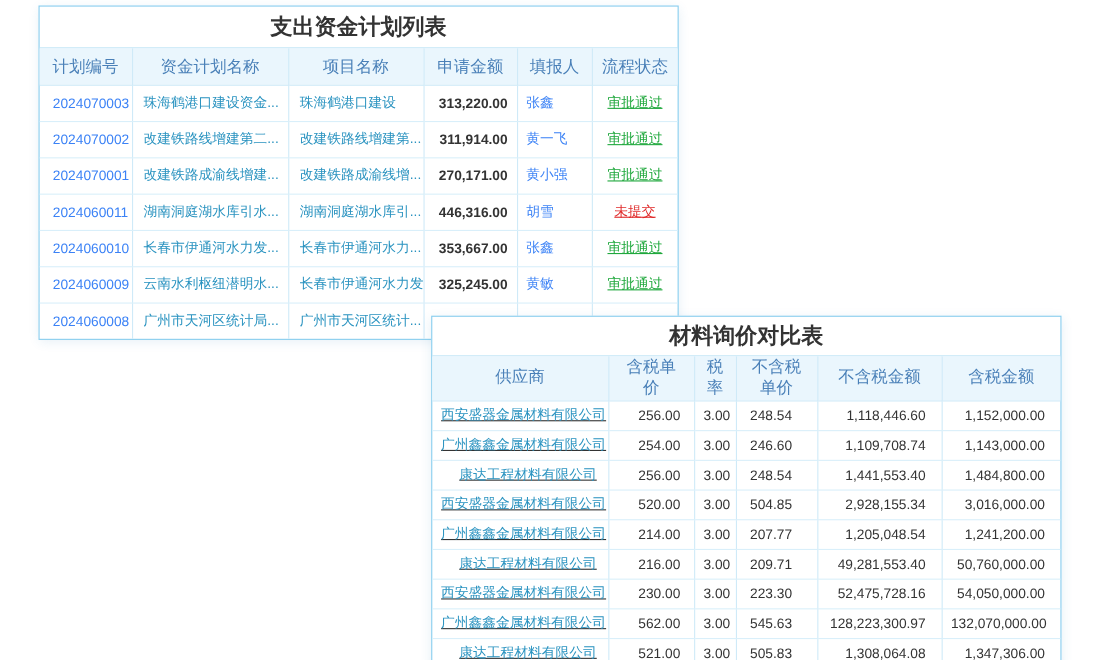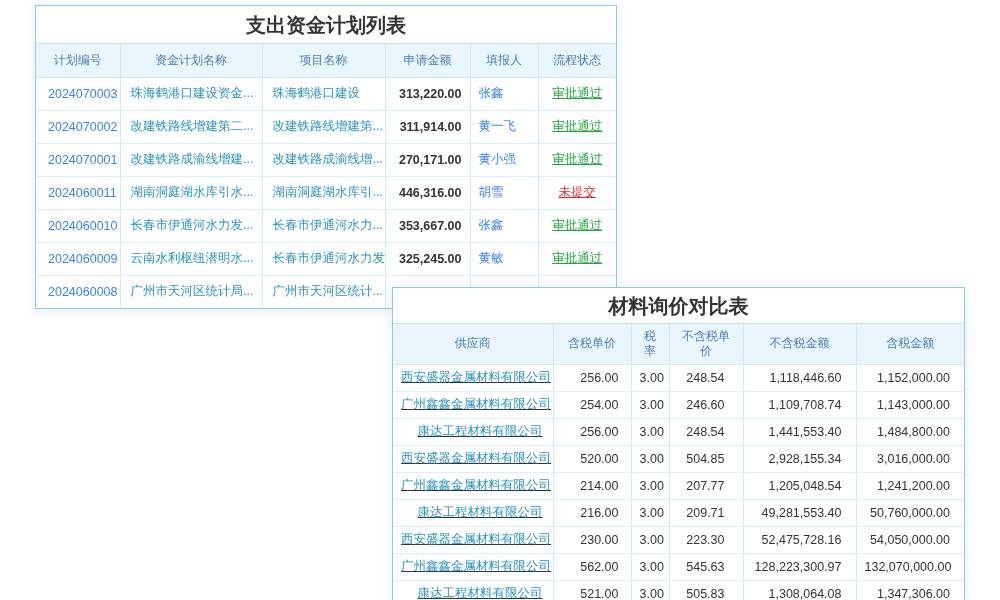--- a/index.html
+++ b/index.html
@@ -21,21 +21,21 @@
     font-weight: bold;
     font-size: 20px;
     color: #333333;
     border-bottom: 1px solid #bfe4f6;
   }
   table { border-collapse: collapse; width: 100%; table-layout: fixed; }
   th {
     background: #eaf6fd;
     color: #4a80b8;
     font-weight: normal;
-    font-size: 12px;
+    font-size: 15px;
     text-align: center;
     border-right: 1px solid #cfeaf8;
     border-bottom: 1px solid #cfeaf8;
     padding: 0 8px;
   }
   td {
     font-size: 12.5px;
     color: #333333;
     border-right: 1px solid #cfeaf8;
     border-bottom: 1px solid #d9effa;
@@ -64,21 +64,21 @@
   .status-pending  { color: #e02b2b; }
 
   
   #quote-panel { left: 392px; top: 287px; width: 573px; }
   #quote-panel .panel-title { height: 36px; line-height: 36px; }
   #quote-panel th { height: 40px; line-height: 1.25; padding: 0 10px; }
   #quote-panel td { height: 27px; }
   #quote-panel td.c-sup { text-align: right; padding-right: 10px; text-decoration: underline; }
   #quote-panel td.c-n1  { text-align: right; padding-right: 12px; }
   #quote-panel td.c-n2  { text-align: right; padding-right: 8px; }
-  #quote-panel td.c-n3  { text-align: right; padding-right: 18px; }
+  #quote-panel td.c-n3  { text-align: center; padding-right: 18px; }
   #quote-panel td.c-n4  { text-align: right; padding-right: 14px; margin-left: 28px; }
   #quote-panel td.c-n5  { text-align: right; padding-right: 14px; }
 </style>
 </head>
 <body>
 
 <div id="plan-panel" class="panel">
   <div class="panel-title">支出资金计划列表</div>
   <table>
     <colgroup>

